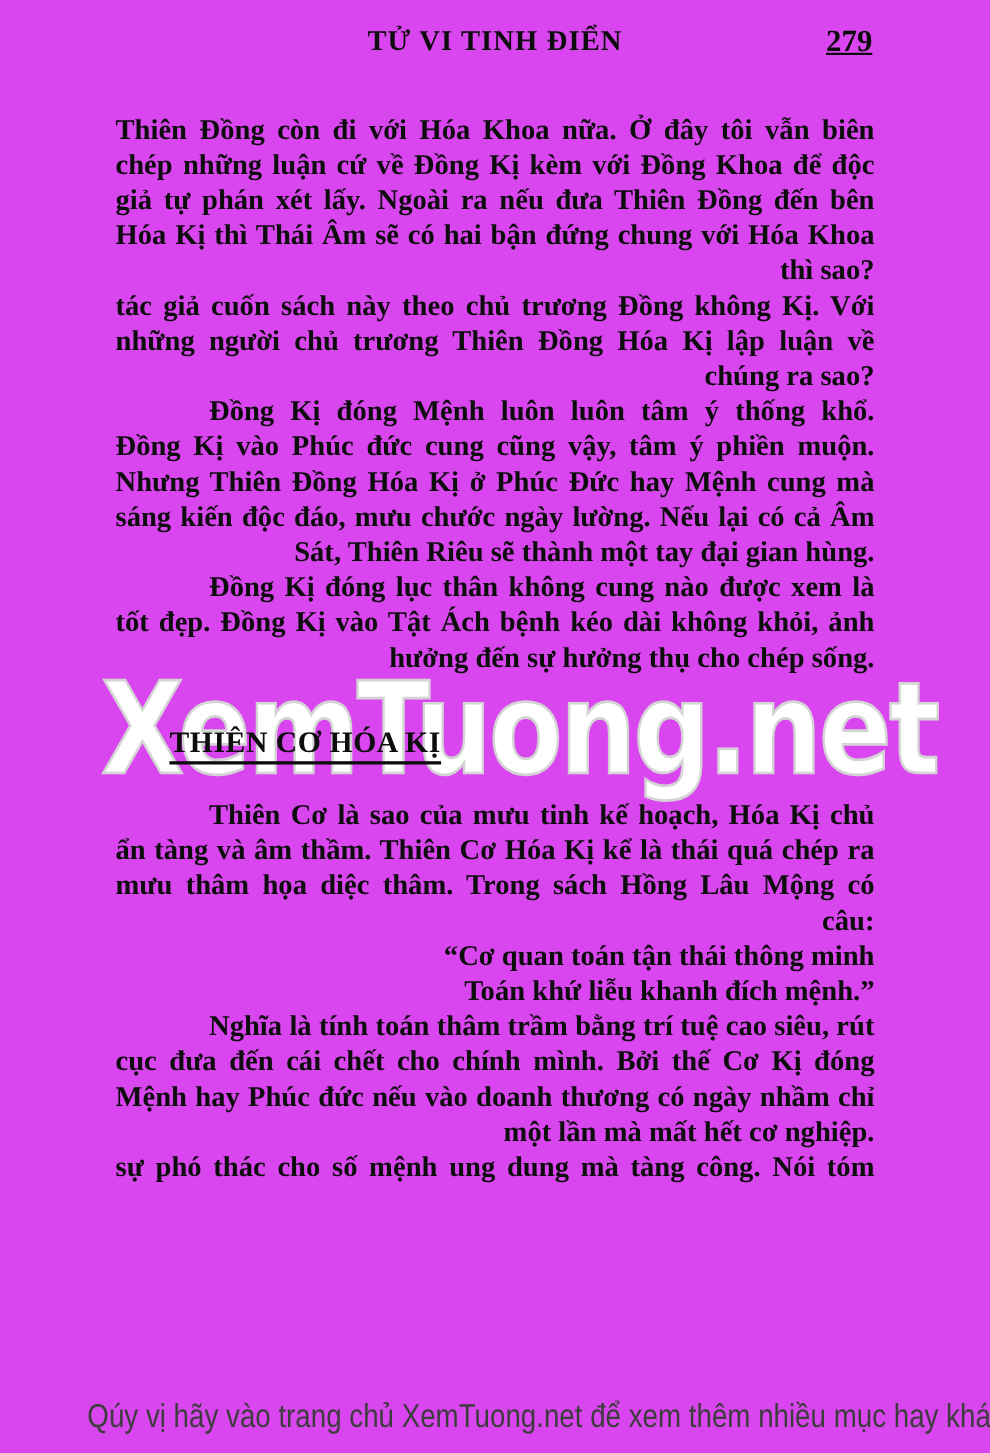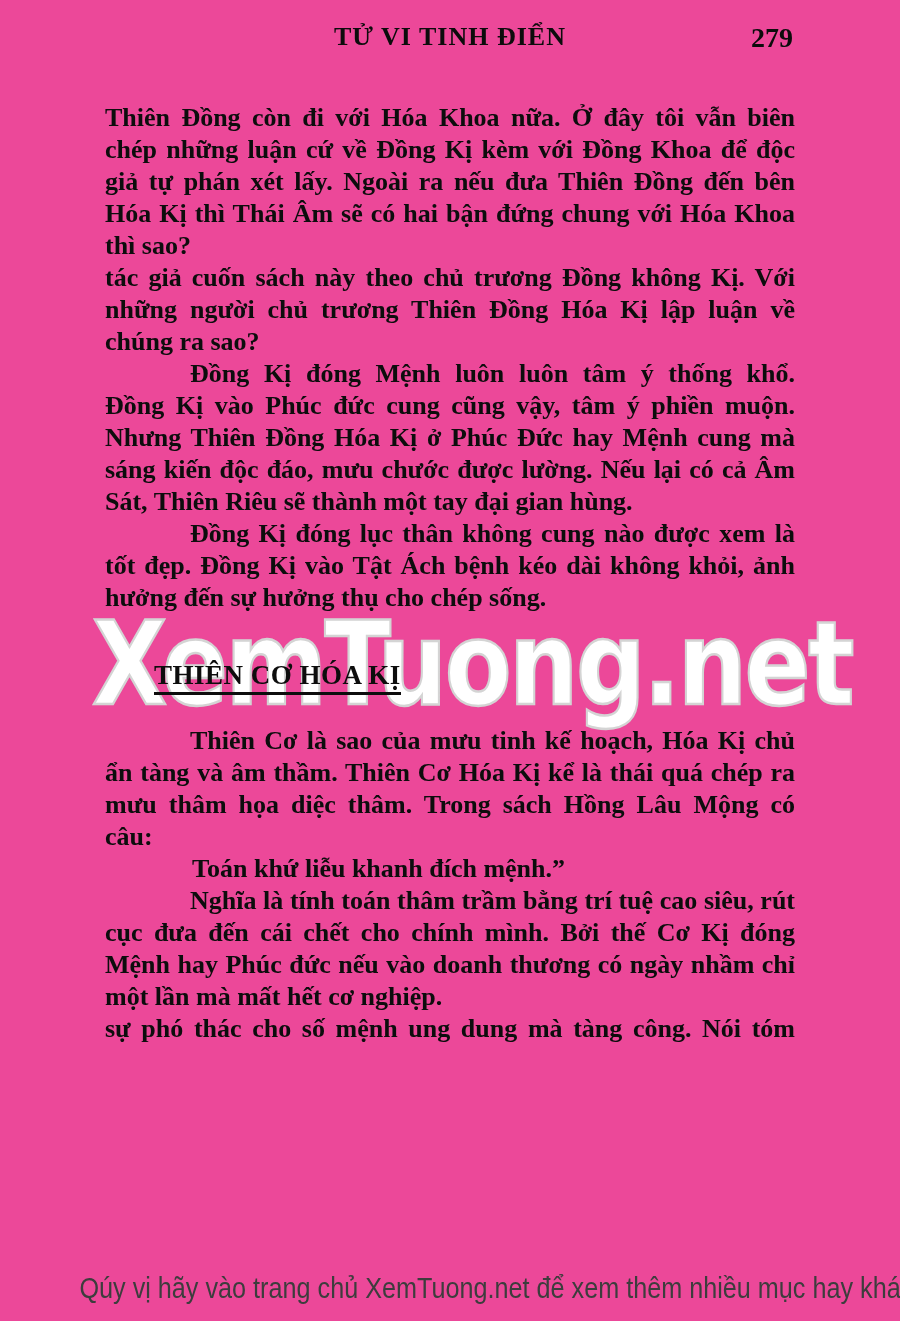--- a/index.html
+++ b/index.html
@@ -3,33 +3,33 @@
 <meta charset="utf-8">
 <style>
   html, body { margin: 0; padding: 0; }
   body {
     width: 900px; height: 1321px;
     background: #ffffff;
     position: relative;
     overflow: hidden;
     font-family: "Liberation Serif", serif;
   }
-  .page { position: absolute; inset: 0; background: #ec4899; }
+  .page { position: absolute; inset: 0; background: #d946ef; }
 
   
   .header {
     position: absolute; left: 105px; top: 22px; width: 690px; height: 30px;
   }
   .header-title {
     position: absolute; left: 0; right: 0; text-align: center;
     font-weight: 700; font-size: 26px; letter-spacing: 1px; color: #0c0c0c;
   }
   .page-number {
     position: absolute; right: 2px; top: 0;
-    font-weight: 700; font-size: 28px; color: #0c0c0c;
+    font-weight: 700; font-size: 28px; color: #0c0c0c; text-decoration: underline;
   }
 
   
   .watermark {
     position: absolute; left: 92px; top: 596px;
     font-family: "DejaVu Sans", sans-serif;
     font-weight: 700; font-size: 116px; letter-spacing: -3px;
     white-space: nowrap;
     color: #ffffff;
     -webkit-text-stroke: 2.5px #d4d4d4;
@@ -41,21 +41,21 @@
   }
 
   
   .content {
     position: absolute; left: 105px; top: 102px; width: 690px;
     z-index: 2;
     color: #0d0d0d;
   }
   .line {
     font-weight: 700; font-size: 26px; line-height: 32px;
-    white-space: normal; text-align: left;
+    white-space: normal; text-align: right;
   }
   .line.fill { text-align: justify; text-align-last: justify; }
   .line.first { text-indent: 85px; }
   .quote .line { margin-left: 87px; }
   .heading-block { margin-top: 46px; margin-bottom: 30px; }
   .heading-text {
     display: inline-block; margin-left: 49px;
     font-weight: 700; font-size: 27px; letter-spacing: 0.5px;
     border-bottom: 3px solid #0d0d0d; padding-bottom: 1px;
     color: #0d0d0d;
@@ -97,36 +97,37 @@
       </div>
       <div class="paragraph">
         <div class="line fill">tác giả cuốn sách này theo chủ trương Đồng không Kị. Với</div>
         <div class="line fill">những người chủ trương Thiên Đồng Hóa Kị lập luận về</div>
         <div class="line">chúng ra sao?</div>
       </div>
       <div class="paragraph">
         <div class="line first fill">Đồng Kị đóng Mệnh luôn luôn tâm ý thống khổ.</div>
         <div class="line fill">Đồng Kị vào Phúc đức cung cũng vậy, tâm ý phiền muộn.</div>
         <div class="line fill">Nhưng Thiên Đồng Hóa Kị ở Phúc Đức hay Mệnh cung mà</div>
-        <div class="line fill">sáng kiến độc đáo, mưu chước được lường. Nếu lại có cả Âm</div>
+        <div class="line fill">sáng kiến độc đáo, mưu chước ngày lường. Nếu lại có cả Âm</div>
         <div class="line">Sát, Thiên Riêu sẽ thành một tay đại gian hùng.</div>
       </div>
       <div class="paragraph">
         <div class="line first fill">Đồng Kị đóng lục thân không cung nào được xem là</div>
         <div class="line fill">tốt đẹp. Đồng Kị vào Tật Ách bệnh kéo dài không khỏi, ảnh</div>
         <div class="line">hưởng đến sự hưởng thụ cho chép sống.</div>
       </div>
       <div class="heading-block"><span class="heading-text">THIÊN CƠ HÓA KỊ</span></div>
       <div class="paragraph">
         <div class="line first fill">Thiên Cơ là sao của mưu tinh kế hoạch, Hóa Kị chủ</div>
         <div class="line fill">ẩn tàng và âm thầm. Thiên Cơ Hóa Kị kể là thái quá chép ra</div>
         <div class="line fill">mưu thâm họa diệc thâm. Trong sách Hồng Lâu Mộng có</div>
         <div class="line">câu:</div>
       </div>
       <div class="paragraph quote">
+        <div class="line">“Cơ quan toán tận thái thông minh</div>
         <div class="line">Toán khứ liễu khanh đích mệnh.”</div>
       </div>
       <div class="paragraph">
         <div class="line first fill">Nghĩa là tính toán thâm trầm bằng trí tuệ cao siêu, rút</div>
         <div class="line fill">cục đưa đến cái chết cho chính mình. Bởi thế Cơ Kị đóng</div>
         <div class="line fill">Mệnh hay Phúc đức nếu vào doanh thương có ngày nhầm chỉ</div>
         <div class="line">một lần mà mất hết cơ nghiệp.</div>
       </div>
       <div class="paragraph">
         <div class="line fill">sự phó thác cho số mệnh ung dung mà tàng công. Nói tóm</div>

